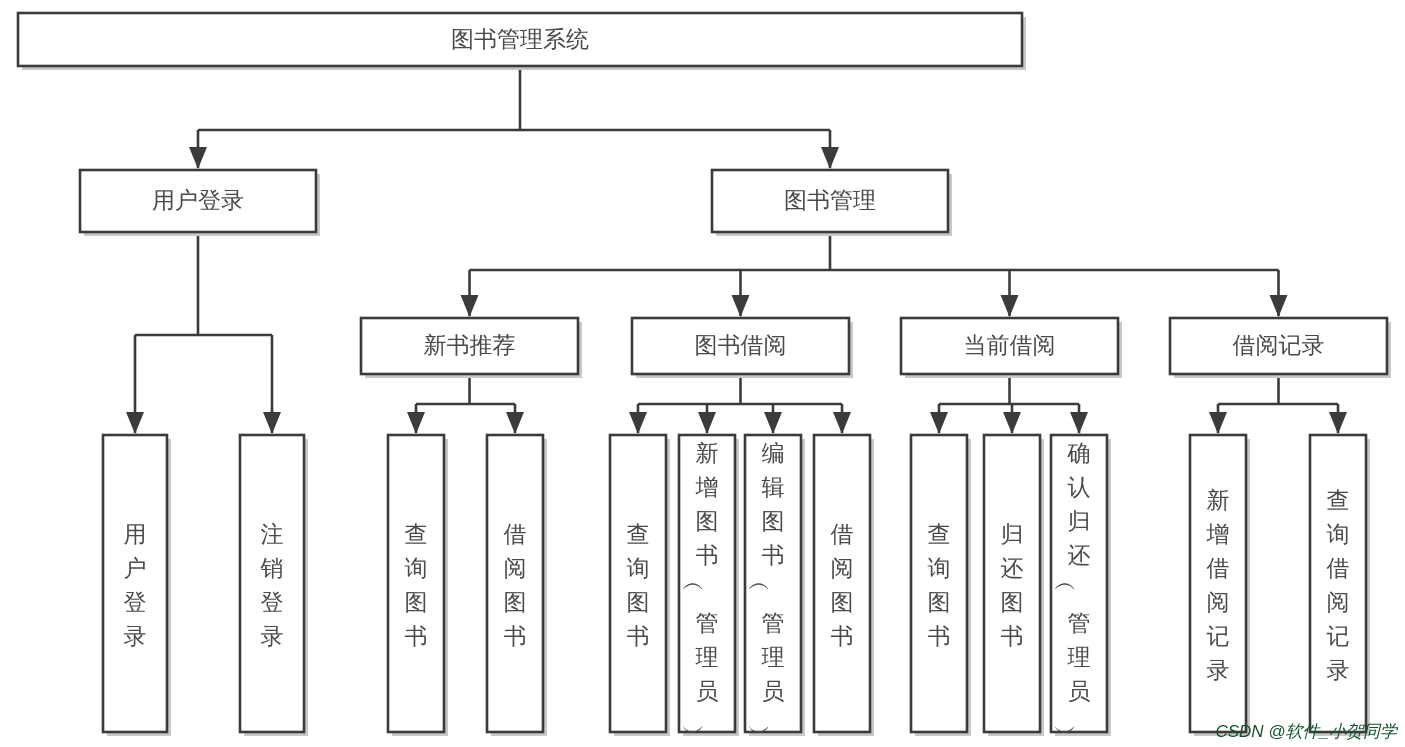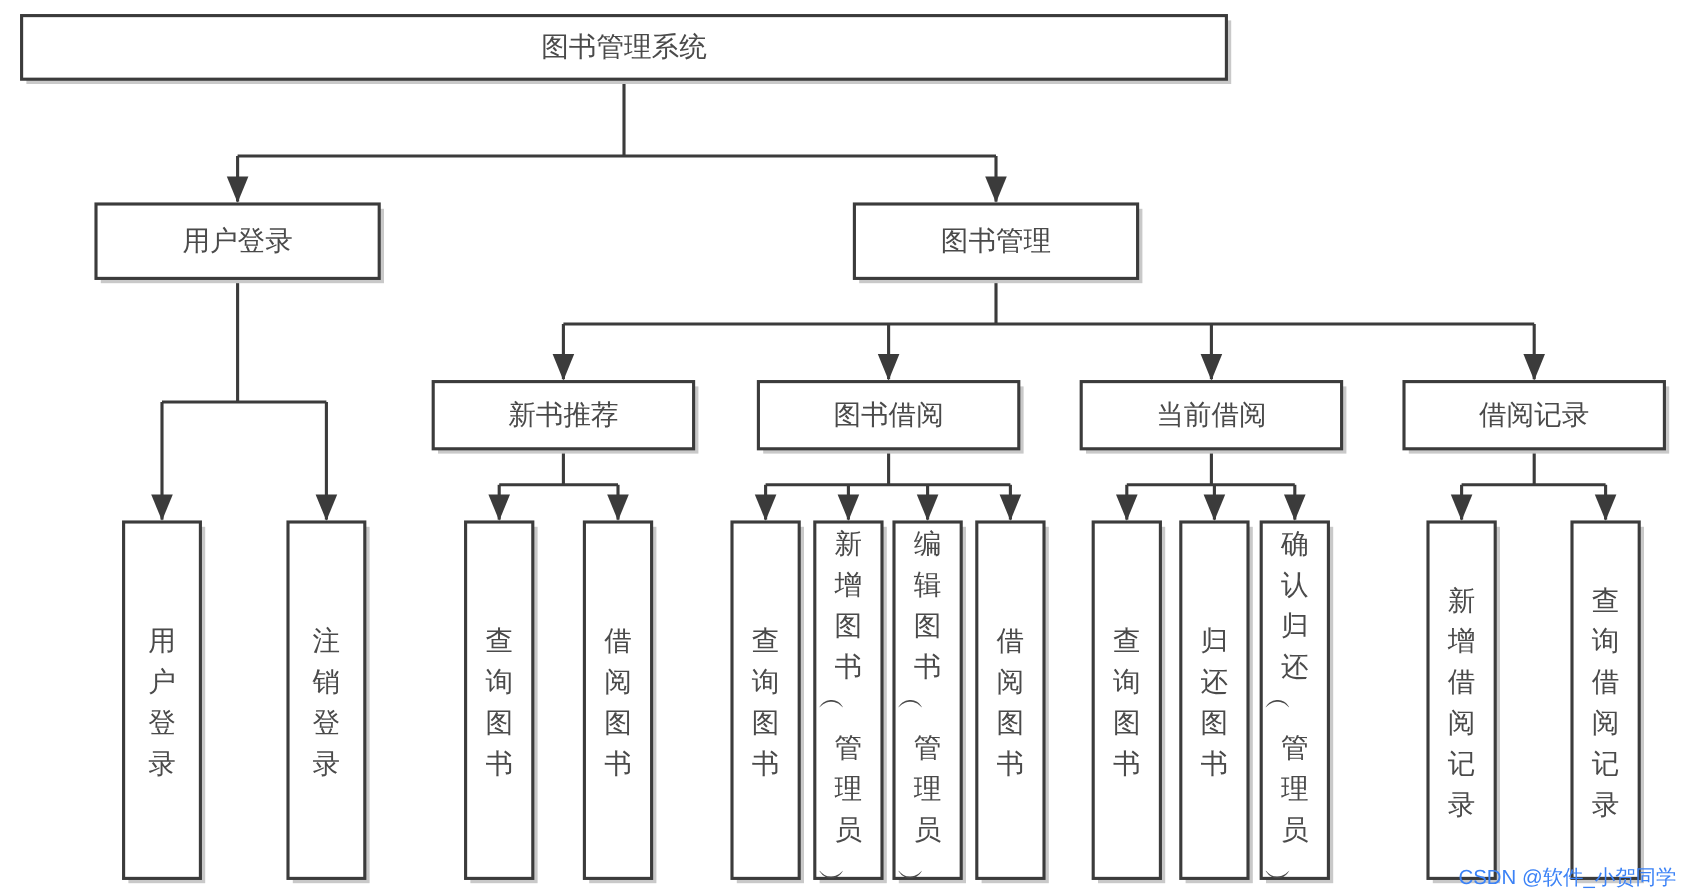--- a/index.html
+++ b/index.html
@@ -48,25 +48,26 @@
     stroke-width: 2.6;
     fill: none;
   }
   .arrow-head {
     fill: #3b3b3b;
   }
   .watermark {
     position: absolute;
     right: 8px;
     bottom: 4px;
-    color: #3b82f6;
+    color: #14532d;
     font-size: 17px;
     font-family: "Liberation Sans", "DejaVu Sans", sans-serif;
     white-space: nowrap;
     user-select: none;
+    font-style: italic;
   }
 </style>
 </head>
 <body>
 
 <div id="diagram-root">
   <svg id="diagram-svg" width="1405" height="747" viewBox="0 0 1405 747" xmlns="http://www.w3.org/2000/svg">
       <line x1="520" y1="66" x2="520" y2="130" class="connector"></line>
       <line x1="198" y1="130" x2="830" y2="130" class="connector"></line>
       <line x1="198" y1="130" x2="198" y2="168" class="connector"></line>

